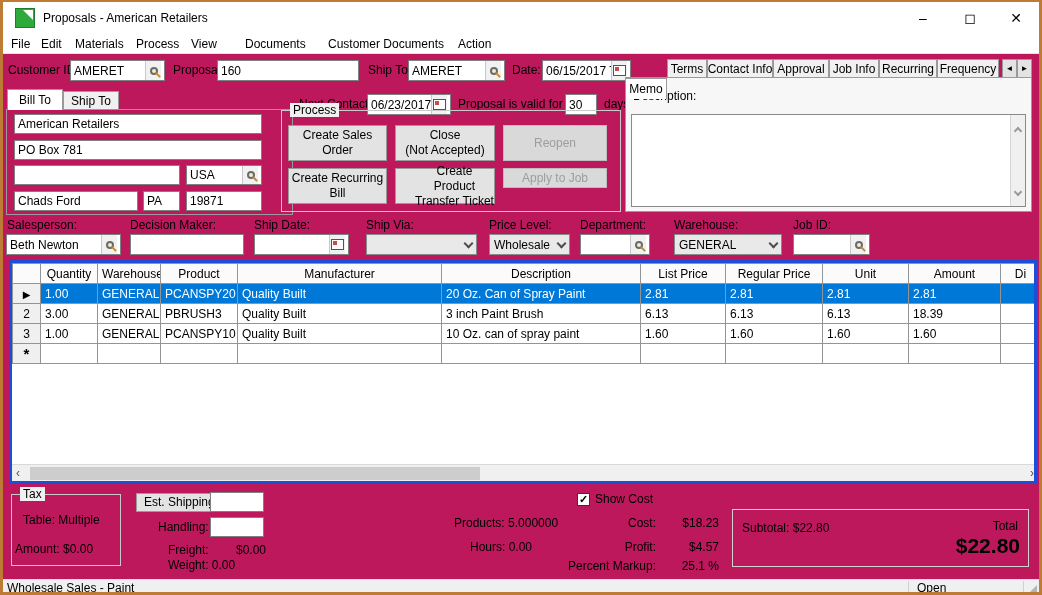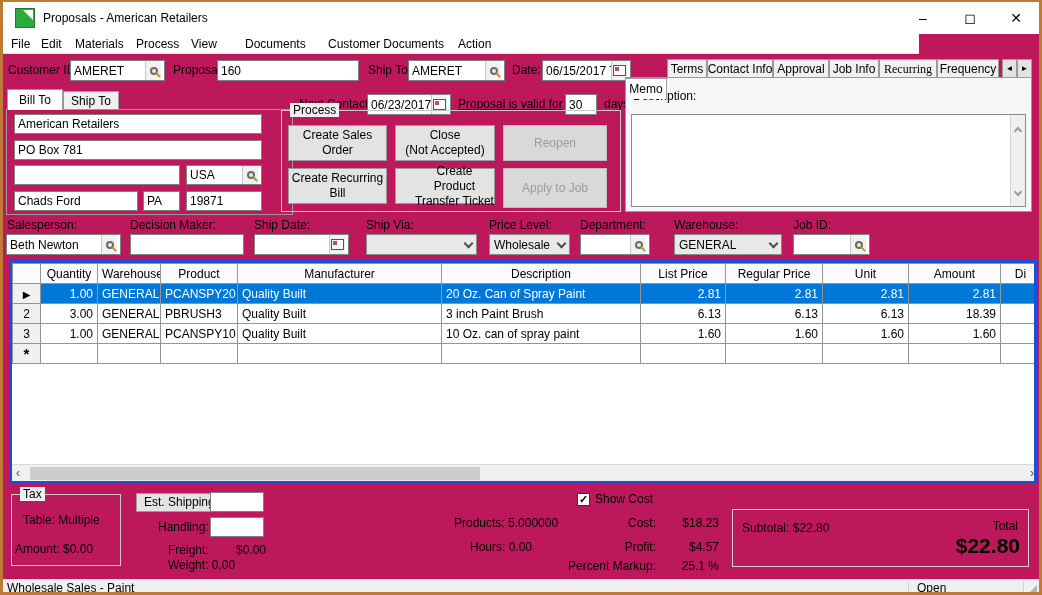--- a/index.html
+++ b/index.html
@@ -34,21 +34,21 @@
   .grp{border:1px solid #c9c9c9;}
   .grp-title{position:absolute;top:-8px;left:8px;background:#f0f0f0;padding:0 3px;font-size:12px;}
   .tab{font-size:12px;border:1px solid #9a9a9a;border-bottom:none;background:#f0f0f0;
        display:flex;align-items:center;justify-content:center;cursor:pointer;white-space:nowrap;}
   .tab.active{background:#fff;position:relative;z-index:3;}
   table.grid{border-collapse:collapse;table-layout:fixed;background:#fff;font-size:12px;}
   table.grid th,table.grid td{border:1px solid #949494;padding:1px 4px;height:20px;
        overflow:hidden;white-space:nowrap;font-weight:normal;}
   table.grid th{background:#fbfbfb;text-align:center;}
   td.rowhdr{background:#f0f0f0;text-align:center;}
-  td.num{text-align:right;}
+  td.num{}
   tr.sel td{background:#0078d7;color:#fff;}
   tr.sel td.rowhdr{background:#f0f0f0;color:#000;}
   .sb{background:#f0f0f0;}
   .sb-thumb{background:#cdcdcd;}
   .menu-item{position:absolute;top:0;height:20px;display:flex;align-items:center;
        font-size:12px;cursor:pointer;}
   .wc{width:30px;height:26px;display:flex;align-items:center;justify-content:center;
        font-size:14px;color:#000;cursor:pointer;}
   .ckbox{width:13px;height:13px;border:1px solid #333;background:#fff;display:flex;
        align-items:center;justify-content:center;font-size:11px;font-weight:bold;}
@@ -67,21 +67,21 @@
         <span>–</span>
       </div>
     <div class="abs wc" style="left:952px;top:3px;">
         <span>◻</span>
       </div>
     <div class="abs wc" style="left:998px;top:3px;">
         <span>✕</span>
       </div>
   </div>
 
-  <div class="abs" style="left:0;top:32px;width:916px;height:20px;background:#fff;border-bottom:1px solid #e3e3e3;">
+  <div class="abs" style="left:0;top:32px;width:1036px;height:20px;background:#fff;border-bottom:1px solid #e3e3e3;">
     <span class="menu-item" style="left:8px;">File</span>
     <span class="menu-item" style="left:38px;">Edit</span>
     <span class="menu-item" style="left:72px;">Materials</span>
     <span class="menu-item" style="left:133px;">Process</span>
     <span class="menu-item" style="left:188px;">View</span>
     <span class="menu-item" style="left:242px;">Documents</span>
     <span class="menu-item" style="left:325px;">Customer Documents</span>
     <span class="menu-item" style="left:455px;">Action</span>
   </div>
 
@@ -139,44 +139,44 @@
     <span class="val">19871</span>
   </div>
 
   <div class="abs lbl" style="left:296px;top:95px;">Next Contact:</div>
   <div class="abs inp" style="left:364px;top:92px;width:84px;height:21px;">
     <span class="val">06/23/2017 Fri</span>
     <span class="icon-btn">
         <span class="cal"></span>
       </span>
   </div>
-  <div class="abs lbl" style="left:455px;top:95px;text-decoration:underline;">Proposal is valid for</div>
+  <div class="abs lbl" style="left:455px;top:95px;">Proposal is valid for</div>
   <div class="abs inp" style="left:562px;top:92px;width:32px;height:21px;">
     <span class="val">30</span>
   </div>
   <div class="abs lbl" style="left:601px;top:95px;">days</div>
 
   <div class="abs grp" style="left:278px;top:108px;width:340px;height:102px;">
     <span class="grp-title">Process</span>
   </div>
   <div class="abs btn" style="left:285px;top:123px;width:99px;height:36px;">Create Sales Order</div>
   <div class="abs btn" style="left:392px;top:123px;width:100px;height:36px;">Close
 (Not Accepted)</div>
   <div class="abs btn dis" style="left:500px;top:123px;width:104px;height:36px;">Reopen</div>
   <div class="abs btn" style="left:285px;top:166px;width:99px;height:36px;">Create Recurring Bill</div>
   <div class="abs btn" style="left:392px;top:166px;width:100px;height:36px;padding-left:19px;">Create Product
 Transfer Ticket</div>
-  <div class="abs btn dis" style="left:500px;top:166px;width:104px;height:40px;">Apply to Job</div>
+  <div class="abs btn dis" style="left:500px;top:166px;width:104px;height:20px;">Apply to Job</div>
 
   <div class="abs tab active" style="left:622px;top:55px;width:42px;height:21px;">Memo</div>
   <div class="abs tab" style="left:664px;top:57px;width:40px;height:19px;">Terms</div>
   <div class="abs tab" style="left:704px;top:57px;width:66px;height:19px;">Contact Info</div>
   <div class="abs tab" style="left:770px;top:57px;width:56px;height:19px;">Approval</div>
   <div class="abs tab" style="left:826px;top:57px;width:50px;height:19px;">Job Info</div>
-  <div class="abs tab" style="left:876px;top:57px;width:58px;height:19px;font-family:Liberation Serif, serif;">Recurring</div>
+  <div class="abs tab" style="left:876px;top:57px;width:58px;height:19px;">Recurring</div>
   <div class="abs tab" style="left:934px;top:57px;width:62px;height:19px;">Frequency</div>
   <div class="abs btn" style="left:999px;top:57px;width:15px;height:19px;font-size:8px;"><span>◄</span></div>
   <div class="abs btn" style="left:1014px;top:57px;width:15px;height:19px;font-size:8px;"><span>►</span></div>
   <div class="abs" style="left:622px;top:75px;width:407px;height:135px;border:1px solid #9a9a9a;background:#f7f7f7;"></div>
   <div class="abs lbl" style="left:630px;top:87px;">Description:</div>
   <div class="abs" style="left:628px;top:112px;width:395px;height:93px;background:#fff;border:1px solid #8a8a8a;">
     <span></span>
     <div class="abs sb" style="right:0;top:0;width:15px;height:91px;border-left:1px solid #d5d5d5;">
       <div class="abs" style="left:4px;top:5px;"><span class="chev-u"></span></div>
       <div class="abs" style="left:4px;bottom:7px;"><span class="chev-dn"></span></div>

